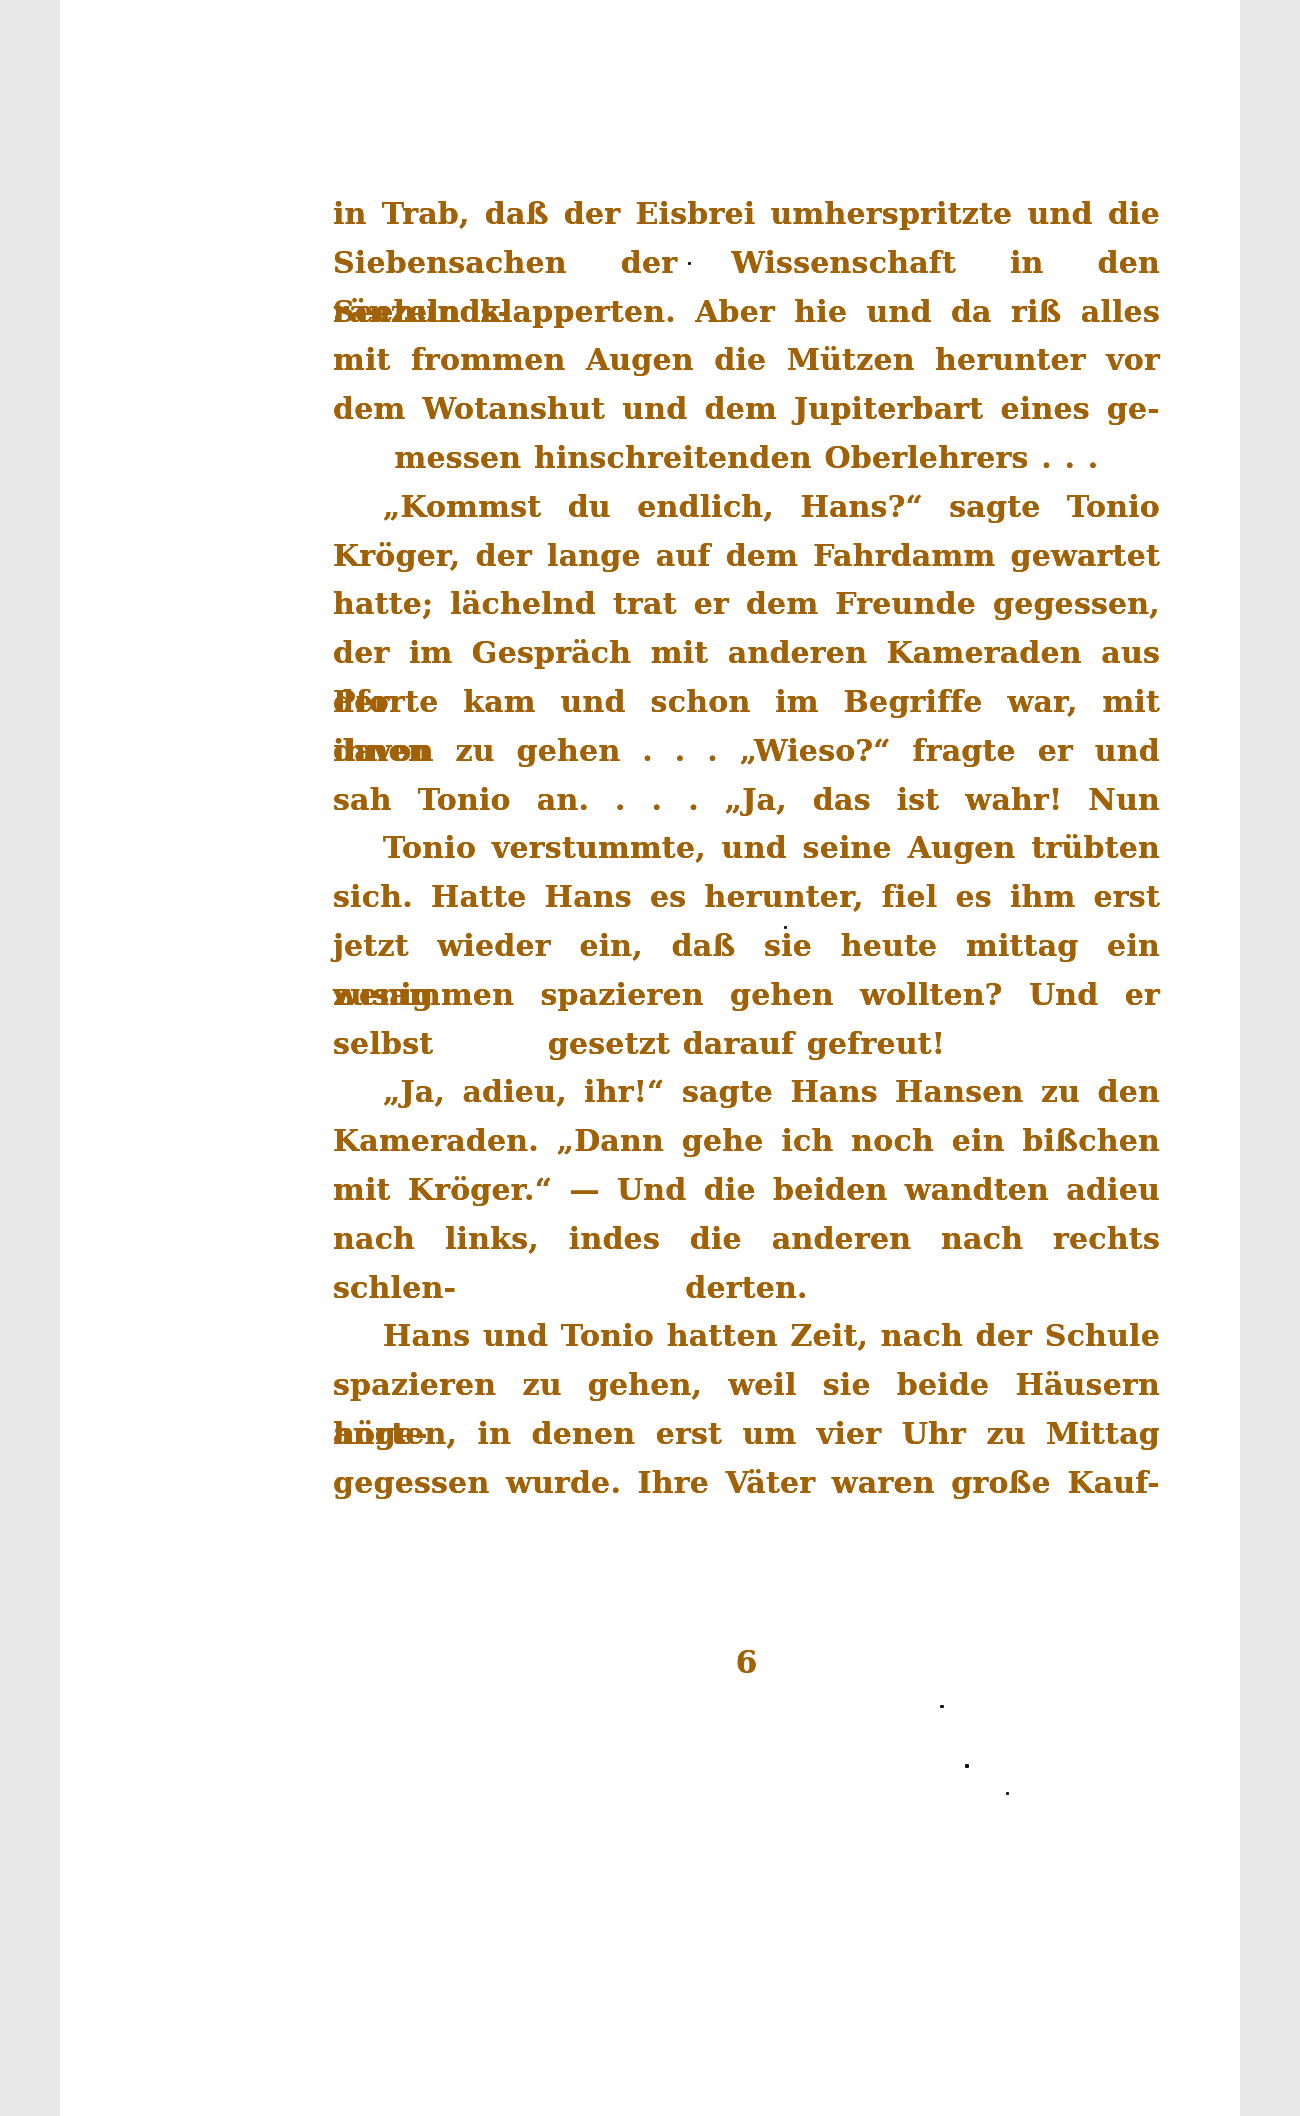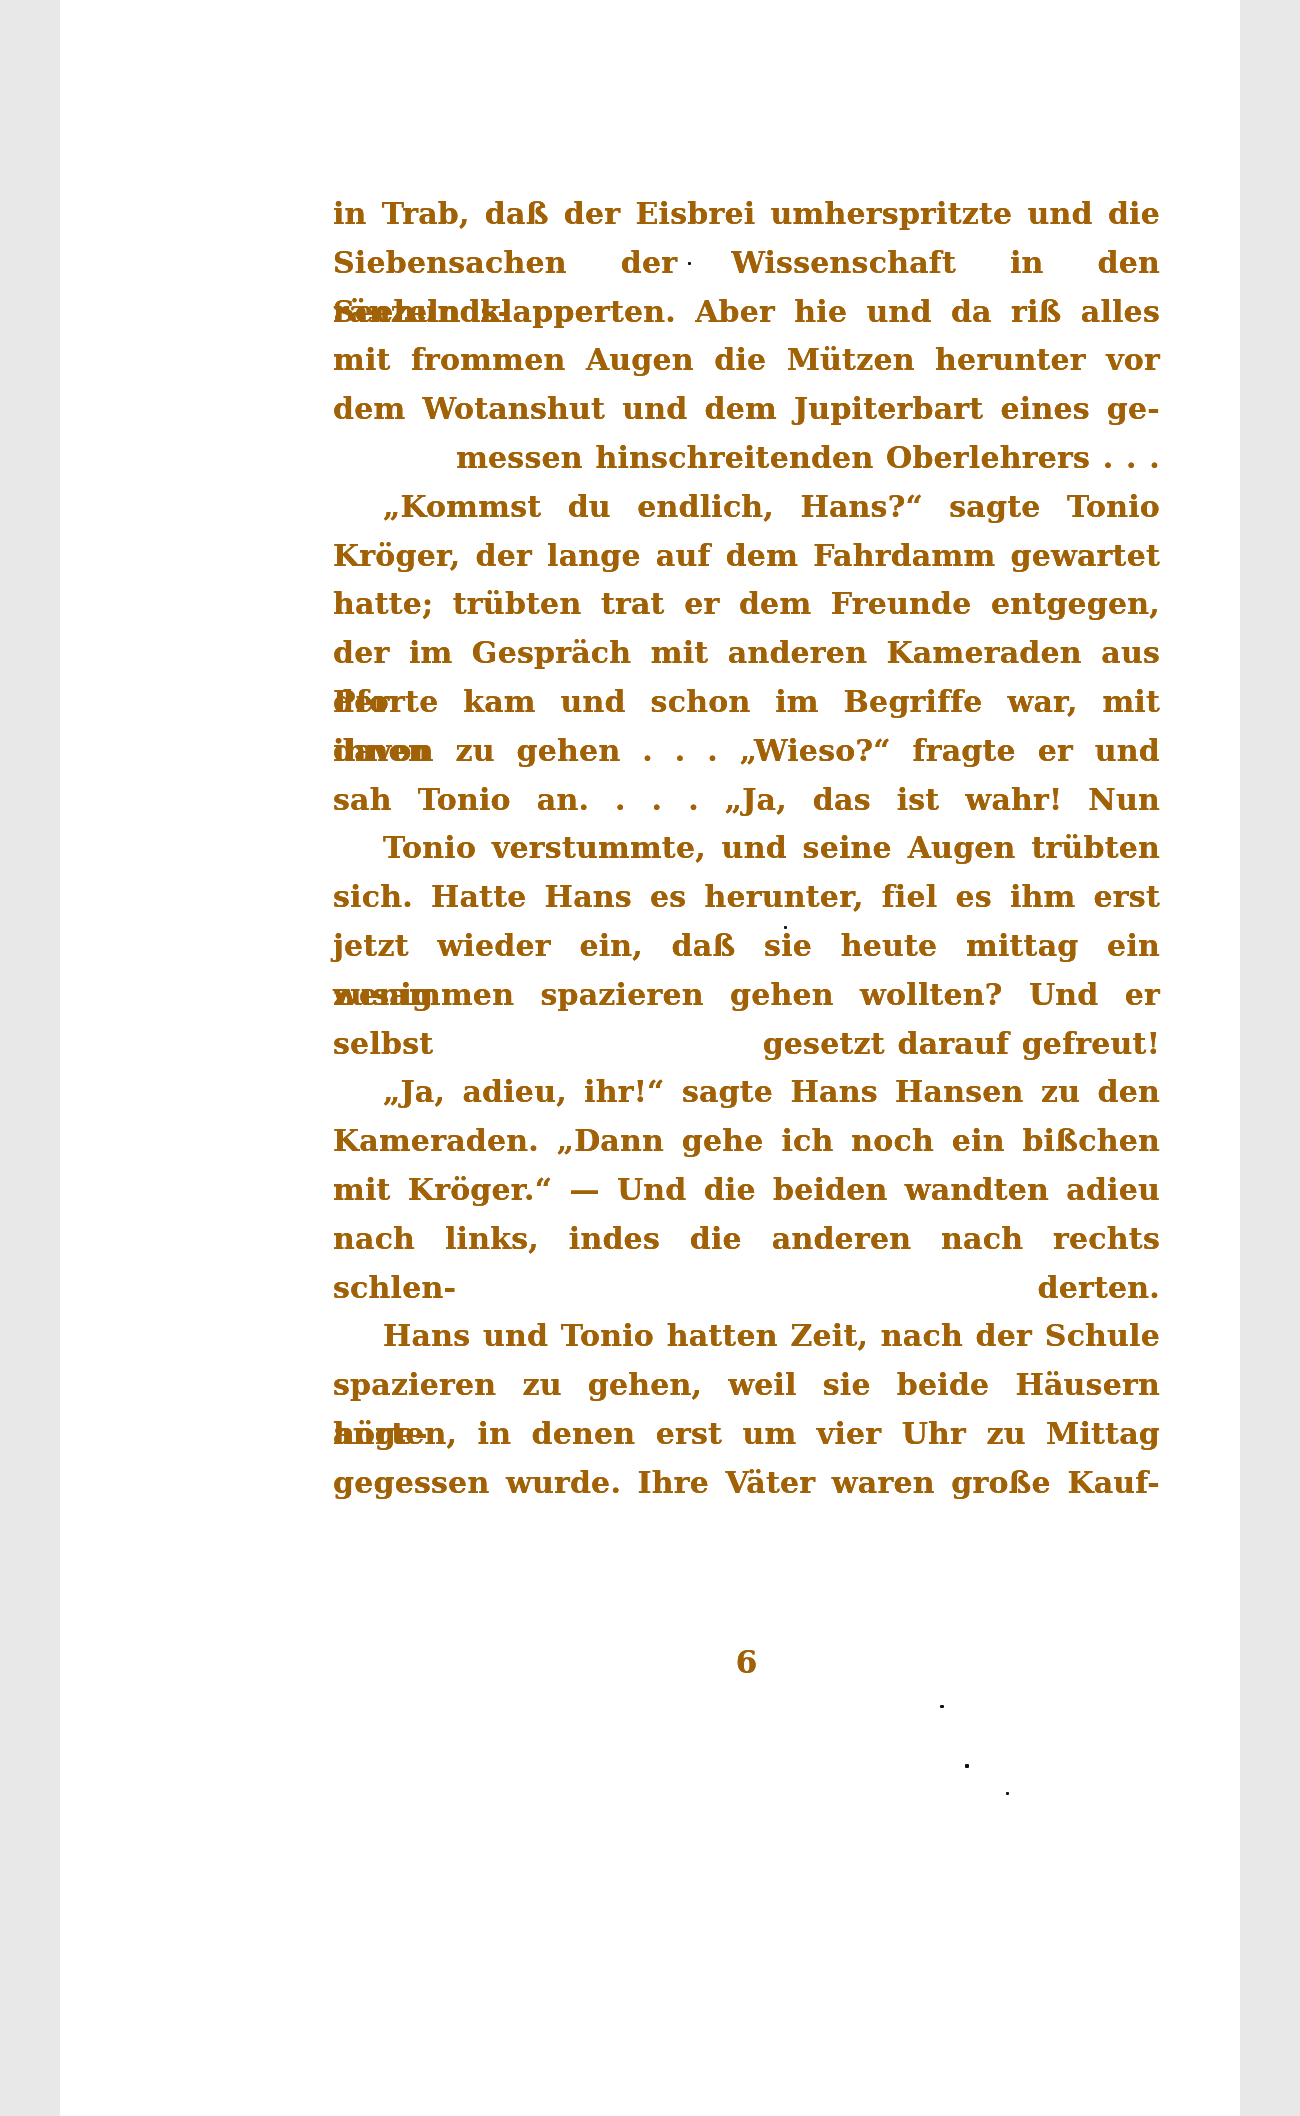--- a/index.html
+++ b/index.html
@@ -31,21 +31,21 @@
     letter-spacing: 0.2px;
     word-spacing: 2px;
     white-space: nowrap;
     text-align: justify;
     text-align-last: justify;
     text-shadow: 0 0 0.6px currentColor;
   }
   
   .line.fill { white-space: normal; }
   .line.short {
-    text-align: right;
+    text-align: center;
     text-align-last: auto;
   }
   .line.indent { padding-left: 50px; }
   .folio {
     position: absolute;
     left: 273px;
     top: 1642px;
     width: 827px;
     text-align: center;
     font-size: 31px;
@@ -71,21 +71,21 @@
 
   <div class="textblock">
     <div class="line fill">in Trab, daß der Eisbrei umherspritzte und die</div>
     <div class="line fill">Siebensachen der Wissenschaft in den Seehunds-</div>
     <div class="line fill">ränzeln klapperten. Aber hie und da riß alles</div>
     <div class="line fill">mit frommen Augen die Mützen herunter vor</div>
     <div class="line fill">dem Wotanshut und dem Jupiterbart eines ge-</div>
     <div class="line short">messen hinschreitenden Oberlehrers . . .</div>
     <div class="line fill indent">„Kommst du endlich, Hans?“ sagte Tonio</div>
     <div class="line fill">Kröger, der lange auf dem Fahrdamm gewartet</div>
-    <div class="line fill">hatte; trübten trat er dem Freunde entgegen,</div>
+    <div class="line fill">hatte; lächelnd trat er dem Freunde gegessen,</div>
     <div class="line fill">der im Gespräch mit anderen Kameraden aus der</div>
     <div class="line fill">Pforte kam und schon im Begriffe war, mit ihnen</div>
     <div class="line fill">davon zu gehen . . . „Wieso?“ fragte er und</div>
     <div class="line fill">sah Tonio an. . . . „Ja, das ist wahr! Nun</div>
     <div class="line fill indent">Tonio verstummte, und seine Augen trübten</div>
     <div class="line fill">sich. Hatte Hans es herunter, fiel es ihm erst</div>
     <div class="line fill">jetzt wieder ein, daß sie heute mittag ein wenig</div>
     <div class="line fill">zusammen spazieren gehen wollten? Und er selbst</div>
     <div class="line short">gesetzt darauf gefreut!</div>
     <div class="line fill indent">„Ja, adieu, ihr!“ sagte Hans Hansen zu den</div>

